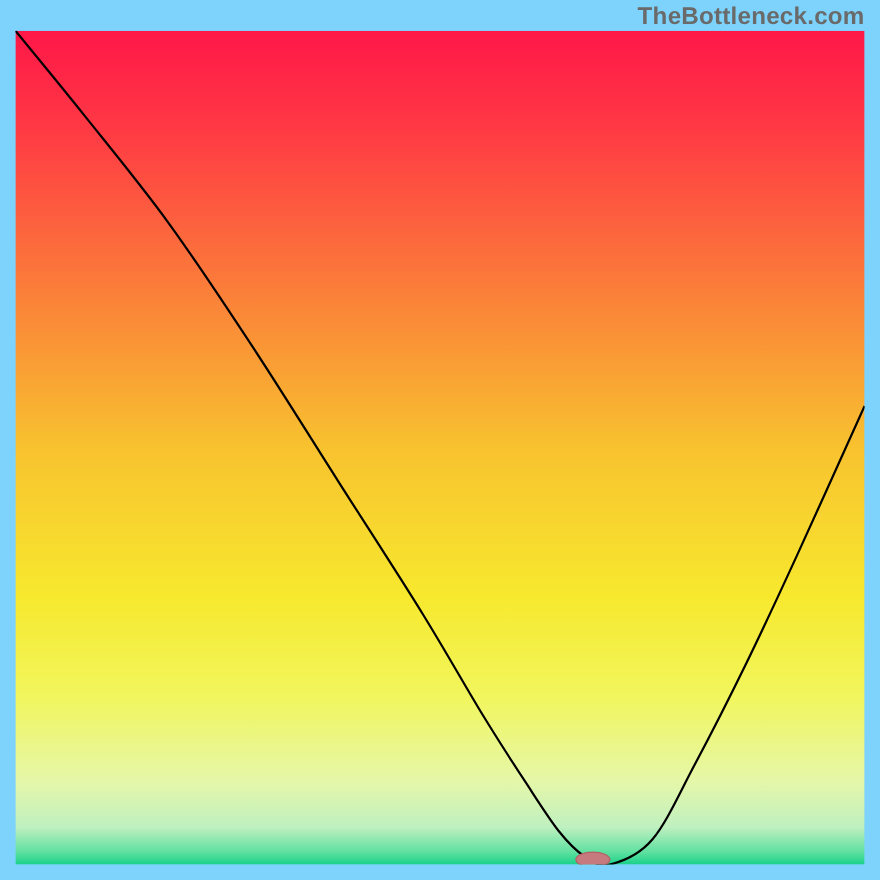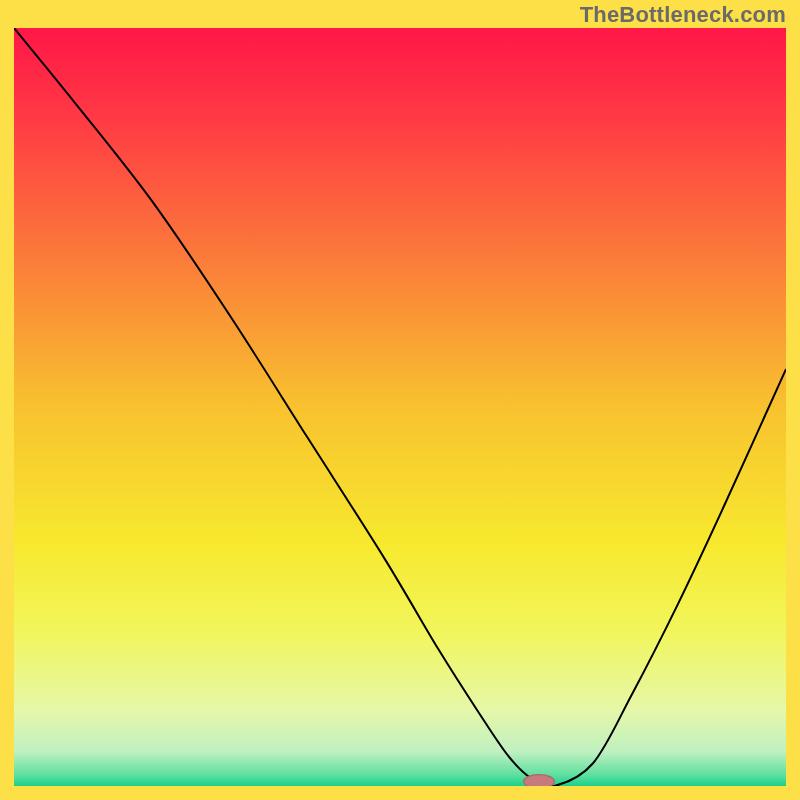--- a/index.html
+++ b/index.html
@@ -8,21 +8,21 @@
     width: 800px;
     height: 800px;
     background: #000;
     overflow: hidden;
     font-family: Arial, Helvetica, sans-serif;
   }
   .frame {
     position: relative;
     width: 800px;
     height: 800px;
-    background: #fde047;
+    background: #7dd3fc;
   }
   .watermark {
     position: absolute;
     top: 2px;
     right: 14px;
     color: #6a6a6a;
     font-size: 22px;
     font-weight: 600;
     letter-spacing: 0.2px;
     z-index: 5;

